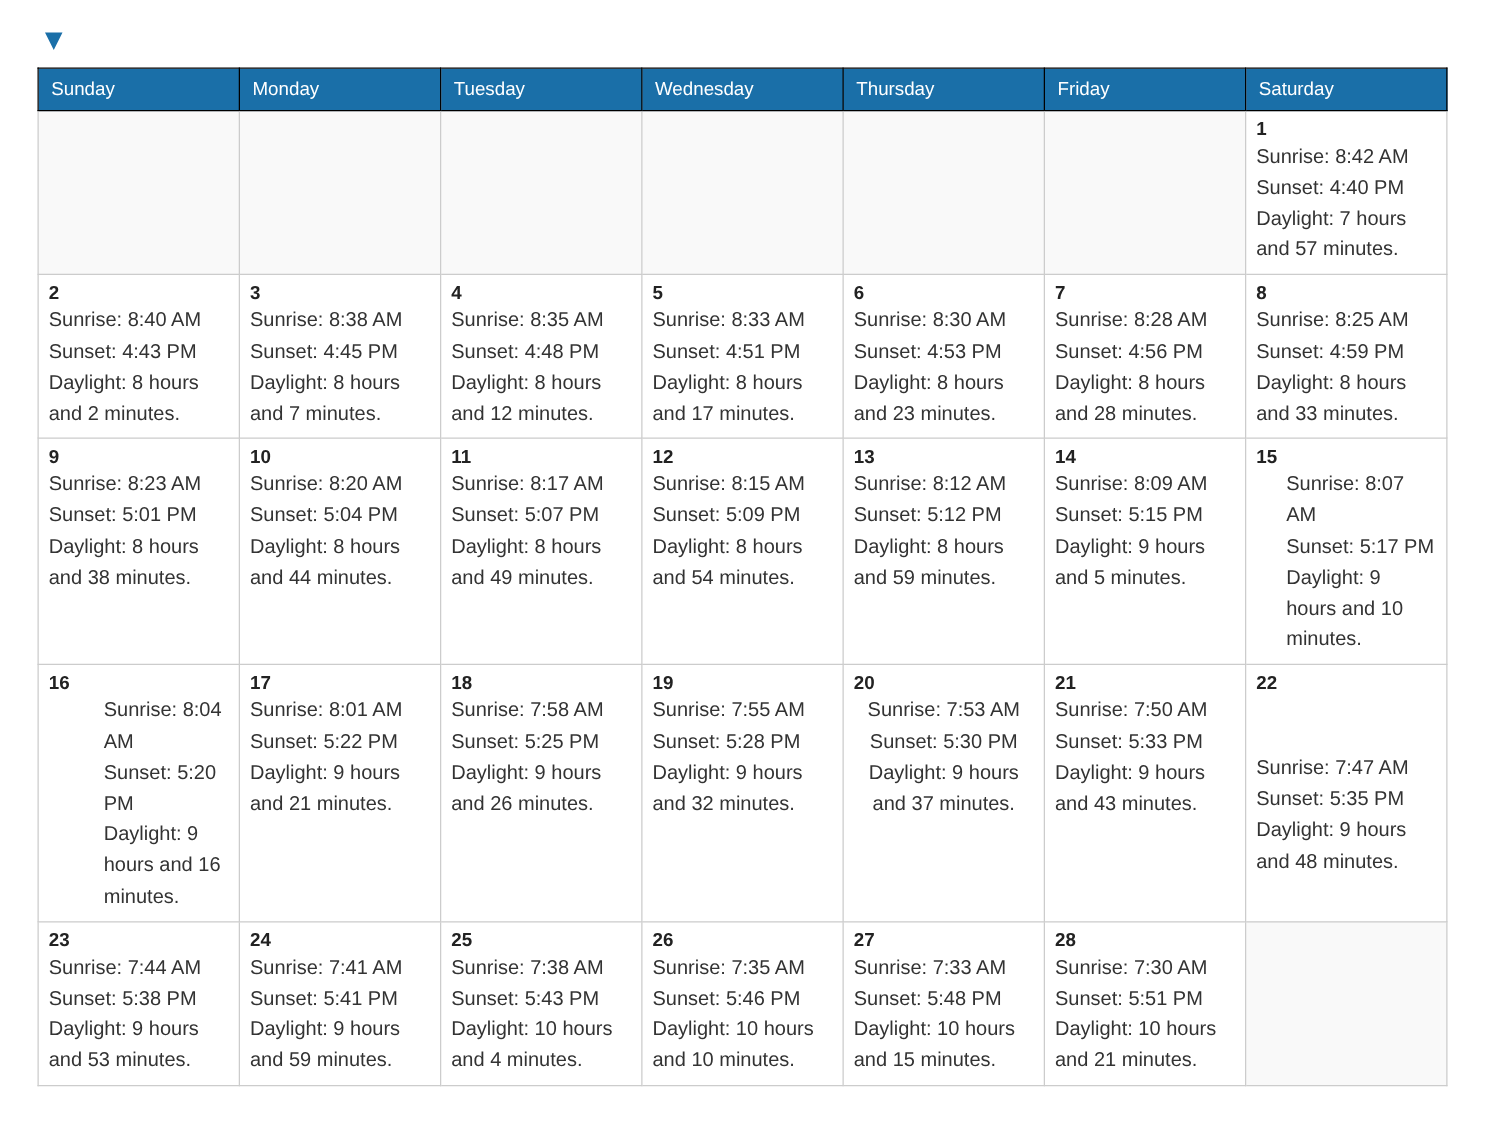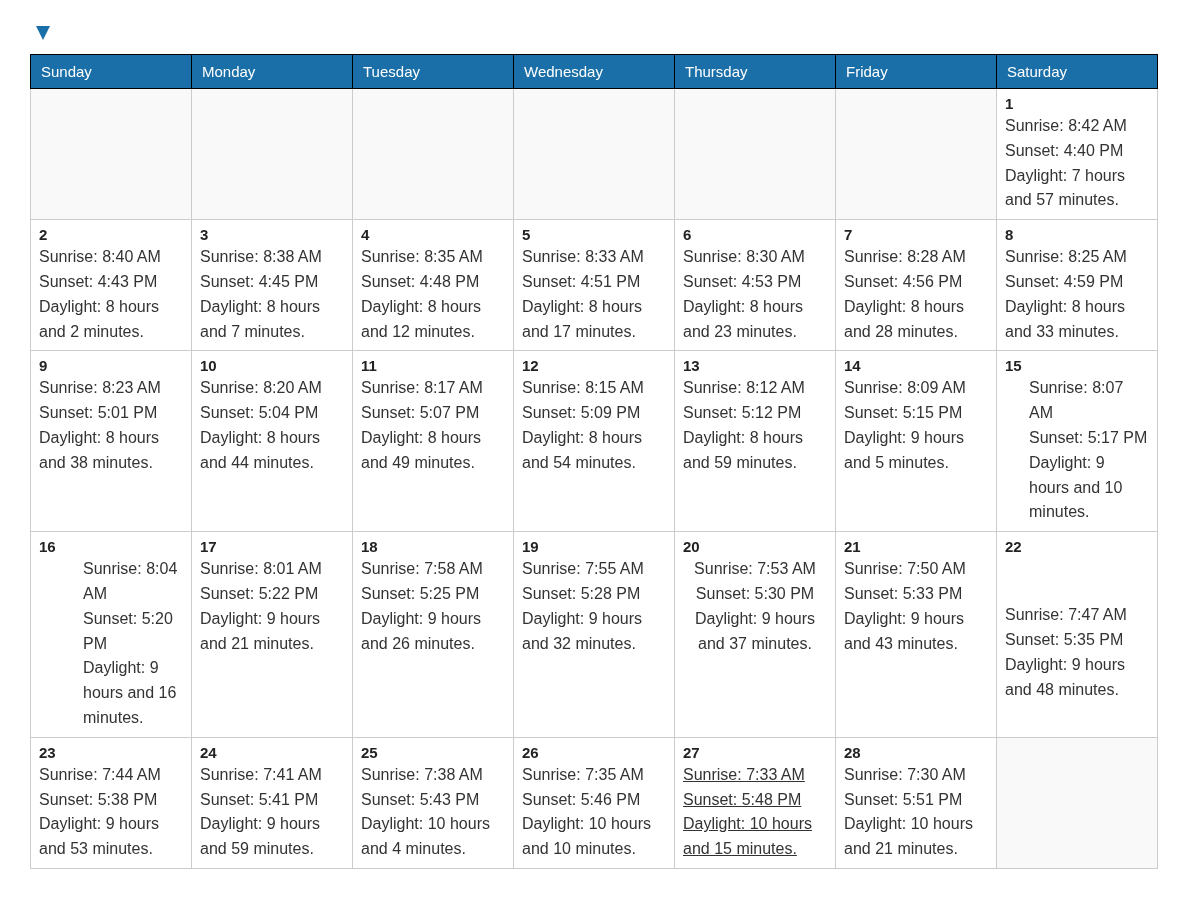--- a/index.html
+++ b/index.html
@@ -291,21 +291,21 @@
 Daylight: 10 hours and 4 minutes.</div>
         </td>
         <td>
           <span class="day-number">26</span>
           <div class="day-info" style="white-space: pre-line;">Sunrise: 7:35 AM
 Sunset: 5:46 PM
 Daylight: 10 hours and 10 minutes.</div>
         </td>
         <td>
           <span class="day-number">27</span>
-          <div class="day-info" style="white-space: pre-line; text-decoration: underline;">Sunrise: 7:33 AM
+          <div class="day-info" style="white-space: pre-line;">Sunrise: 7:33 AM
 Sunset: 5:48 PM
 Daylight: 10 hours and 15 minutes.</div>
         </td>
         <td>
           <span class="day-number">28</span>
           <div class="day-info" style="white-space: pre-line;">Sunrise: 7:30 AM
 Sunset: 5:51 PM
 Daylight: 10 hours and 21 minutes.</div>
         </td>
         <td class="empty"></td>

